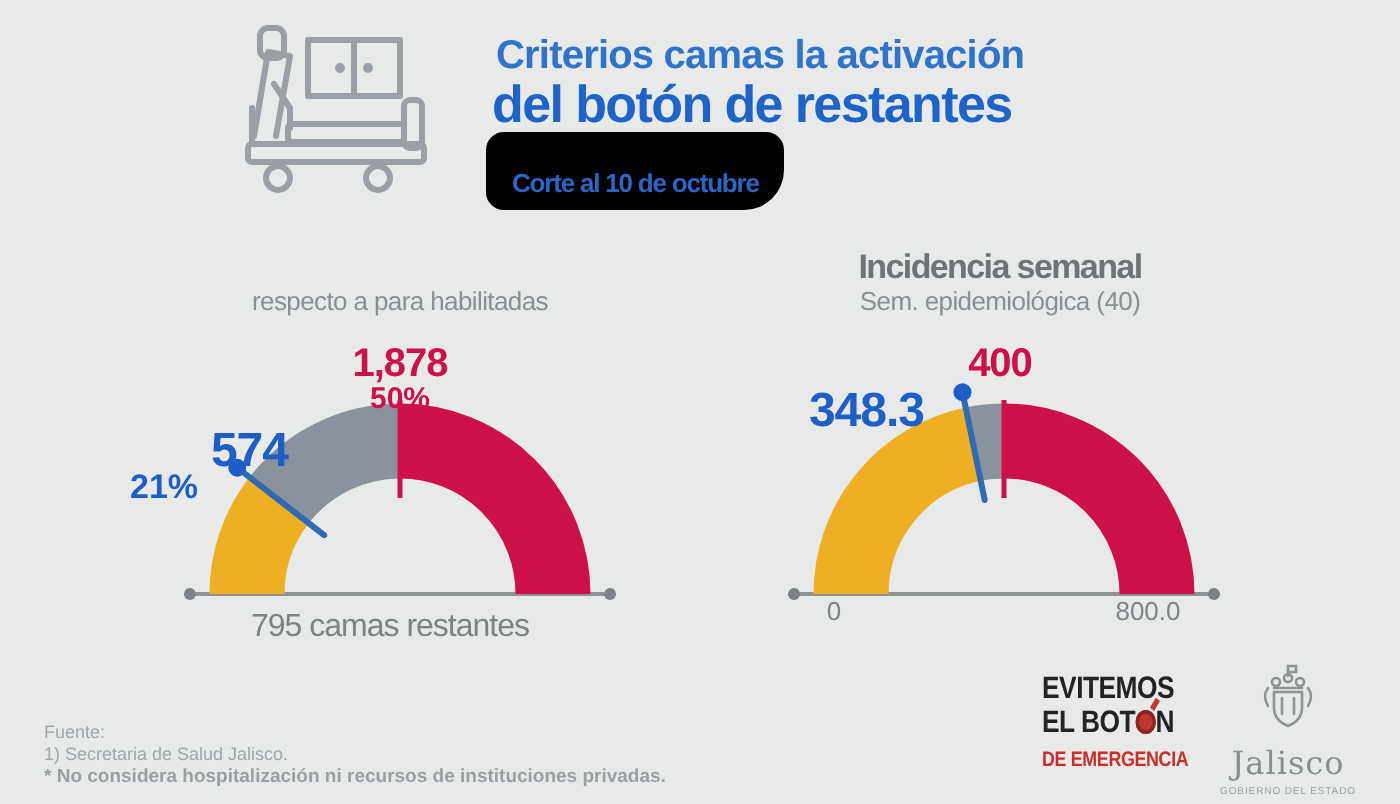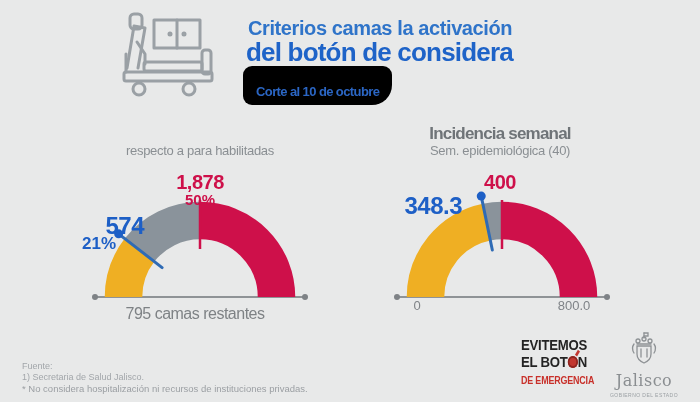--- a/index.html
+++ b/index.html
@@ -11,27 +11,27 @@
   #title2{left:246px;top:37px;font-size:26px;font-weight:800;color:#1E63C8;letter-spacing:-0.8px;}
   #badge{left:243px;top:66px;background:#000000;color:#2B66C4;font-size:13px;font-weight:700;
          letter-spacing:-0.6px;padding:18px 13px 6px 13px;border-radius:9px 9px 20px 9px;}
   
   .chart-title{width:300px;text-align:center;font-size:17px;font-weight:700;color:#6F7478;letter-spacing:-0.8px;}
   .chart-sub{width:300px;text-align:center;font-size:13px;font-weight:400;color:#8A8F93;letter-spacing:-0.3px;}
   
   .thr-val{width:120px;text-align:center;font-size:20px;font-weight:800;color:#CE104A;letter-spacing:-0.5px;}
   .thr-pct{width:120px;text-align:center;font-size:15px;font-weight:800;color:#CE104A;}
   .cur-val{width:80px;text-align:right;font-size:24px;font-weight:800;color:#1D5FC6;letter-spacing:-0.5px;}
-  .cur-pct{width:68px;text-align:right;font-size:17px;font-weight:800;color:#1D5FC6;}
+  .cur-pct{width:68px;text-align:center;font-size:17px;font-weight:800;color:#1D5FC6;}
   .axis-lab{width:60px;text-align:center;font-size:13px;font-weight:400;color:#7F8387;}
   #caption-left{left:90px;top:305px;width:210px;text-align:center;font-size:16px;font-weight:500;
                 color:#7E8285;letter-spacing:-0.5px;}
   
   #source{left:22px;top:361px;color:#A2A6AA;font-size:9px;line-height:11px;}
-  #source .note{font-weight:400;font-size:9.5px;color:#9B9FA3;}
+  #source .note{font-weight:700;font-size:9.5px;color:#9B9FA3;}
   
   #evitemos{left:521px;top:336px;width:90px;color:#232323;}
   #evitemos .l1,#evitemos .l2{font-size:15.5px;font-weight:900;letter-spacing:-0.3px;
        transform:scaleX(0.85);transform-origin:left;white-space:nowrap;line-height:17px;}
   #evitemos .l3{font-size:10.5px;font-weight:900;color:#C8302A;letter-spacing:-0.2px;
        transform:scaleX(0.85);transform-origin:left;white-space:nowrap;margin-top:4px;}
   .btn-dot{display:inline-block;width:12px;height:12px;border-radius:50%;
        background:#C23730;box-shadow:inset 0 0 0 2px #8E2520;position:relative;top:1px;}
   .btn-dot::after{content:'';position:absolute;width:2.5px;height:6px;background:#C23730;
        top:-6px;right:-1px;transform:rotate(35deg);}
@@ -55,21 +55,21 @@
     <path d="M19,34 L27,46 L27,56"></path>
     <rect x="26" y="54" width="58" height="9" rx="2"></rect>
     <rect x="6" y="64" width="88" height="9" rx="2"></rect>
     <rect x="84" y="42" width="9" height="24" rx="3"></rect>
     <line x1="8" y1="46" x2="8" y2="64"></line>
     <circle cx="21" cy="81" r="6"></circle>
     <circle cx="71" cy="81" r="6"></circle>
   </svg>
 
   <div class="abs" id="title1">Criterios camas la activación</div>
-  <div class="abs" id="title2">del botón de considera</div>
+  <div class="abs" id="title2">del botón de restantes</div>
   <div class="abs" id="badge">Corte al 10 de octubre</div>
 
   <div class="abs chart-sub" style="left:50px;top:143px;">respecto a para habilitadas</div>
 
   <div class="abs chart-title" style="left:350px;top:124px;">Incidencia semanal</div>
   <div class="abs chart-sub" style="left:350px;top:143px;">Sem. epidemiológica (40)</div>
 
   <svg class="abs" style="left:70px;top:187px;" width="260" height="118">
       <line x1="25" y1="110" x2="235" y2="110" stroke="#8F9396" stroke-width="2"></line>
       <circle cx="25" cy="110" r="3" fill="#7E8286"></circle>

